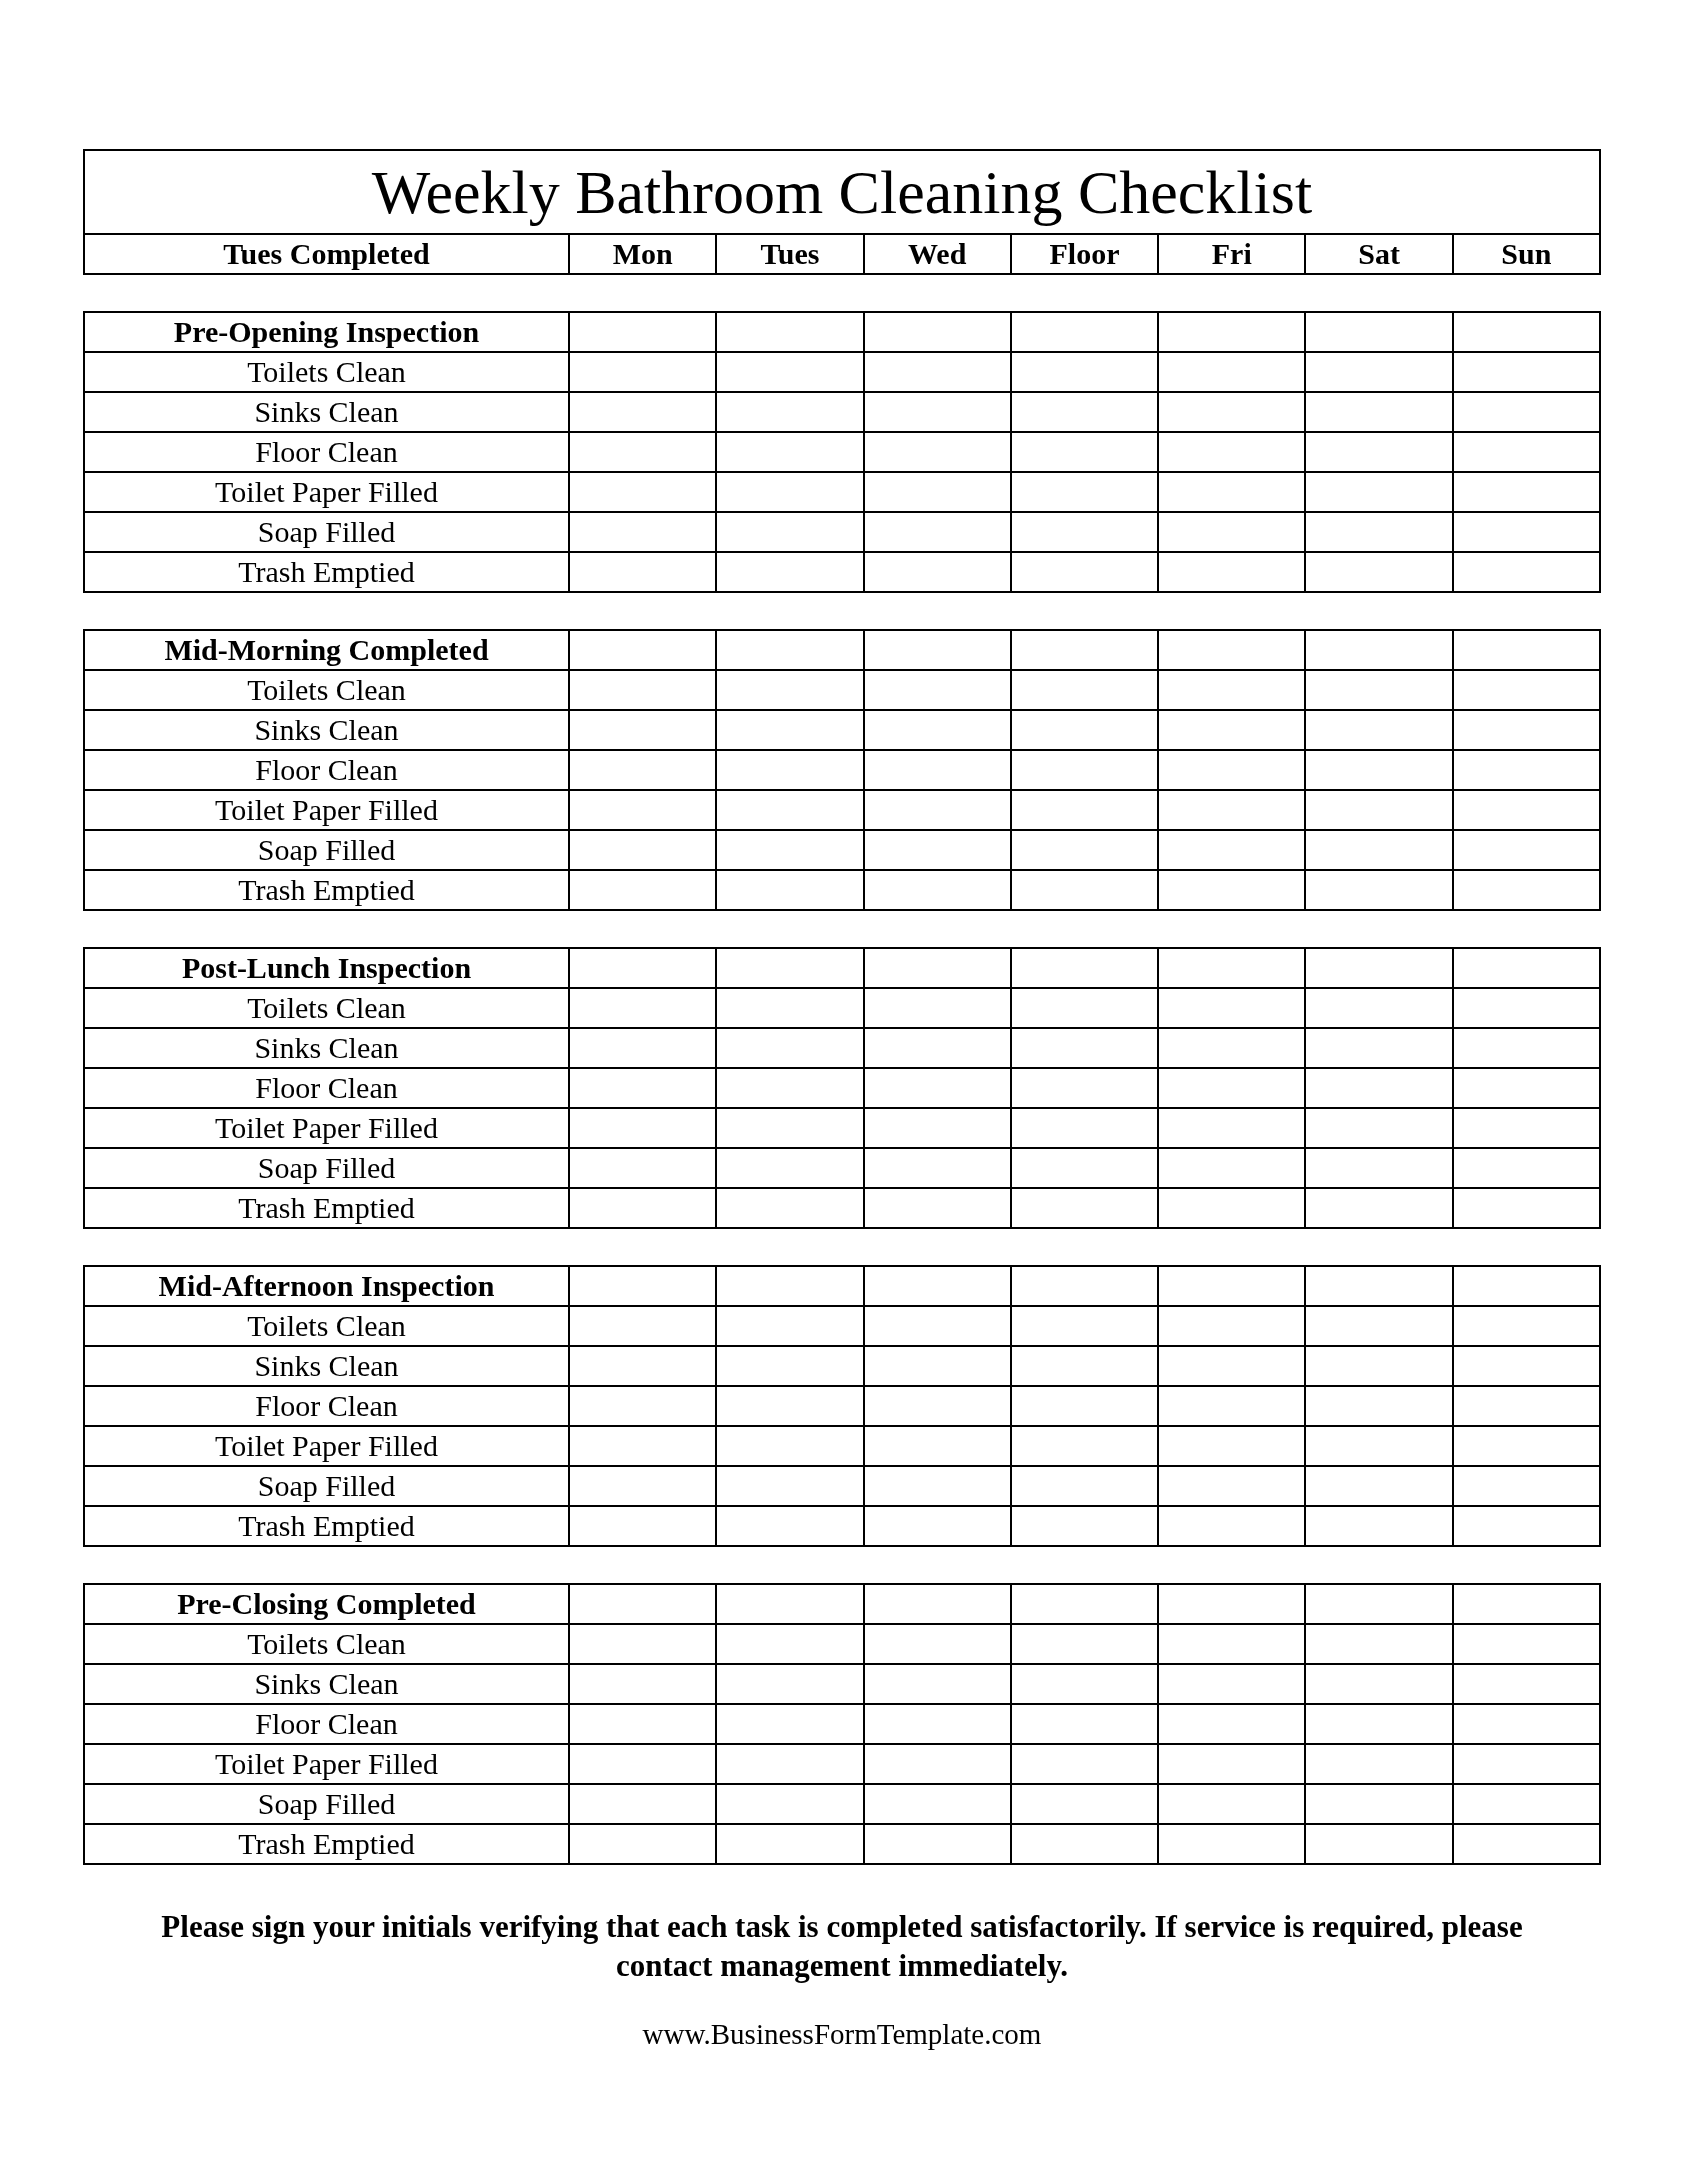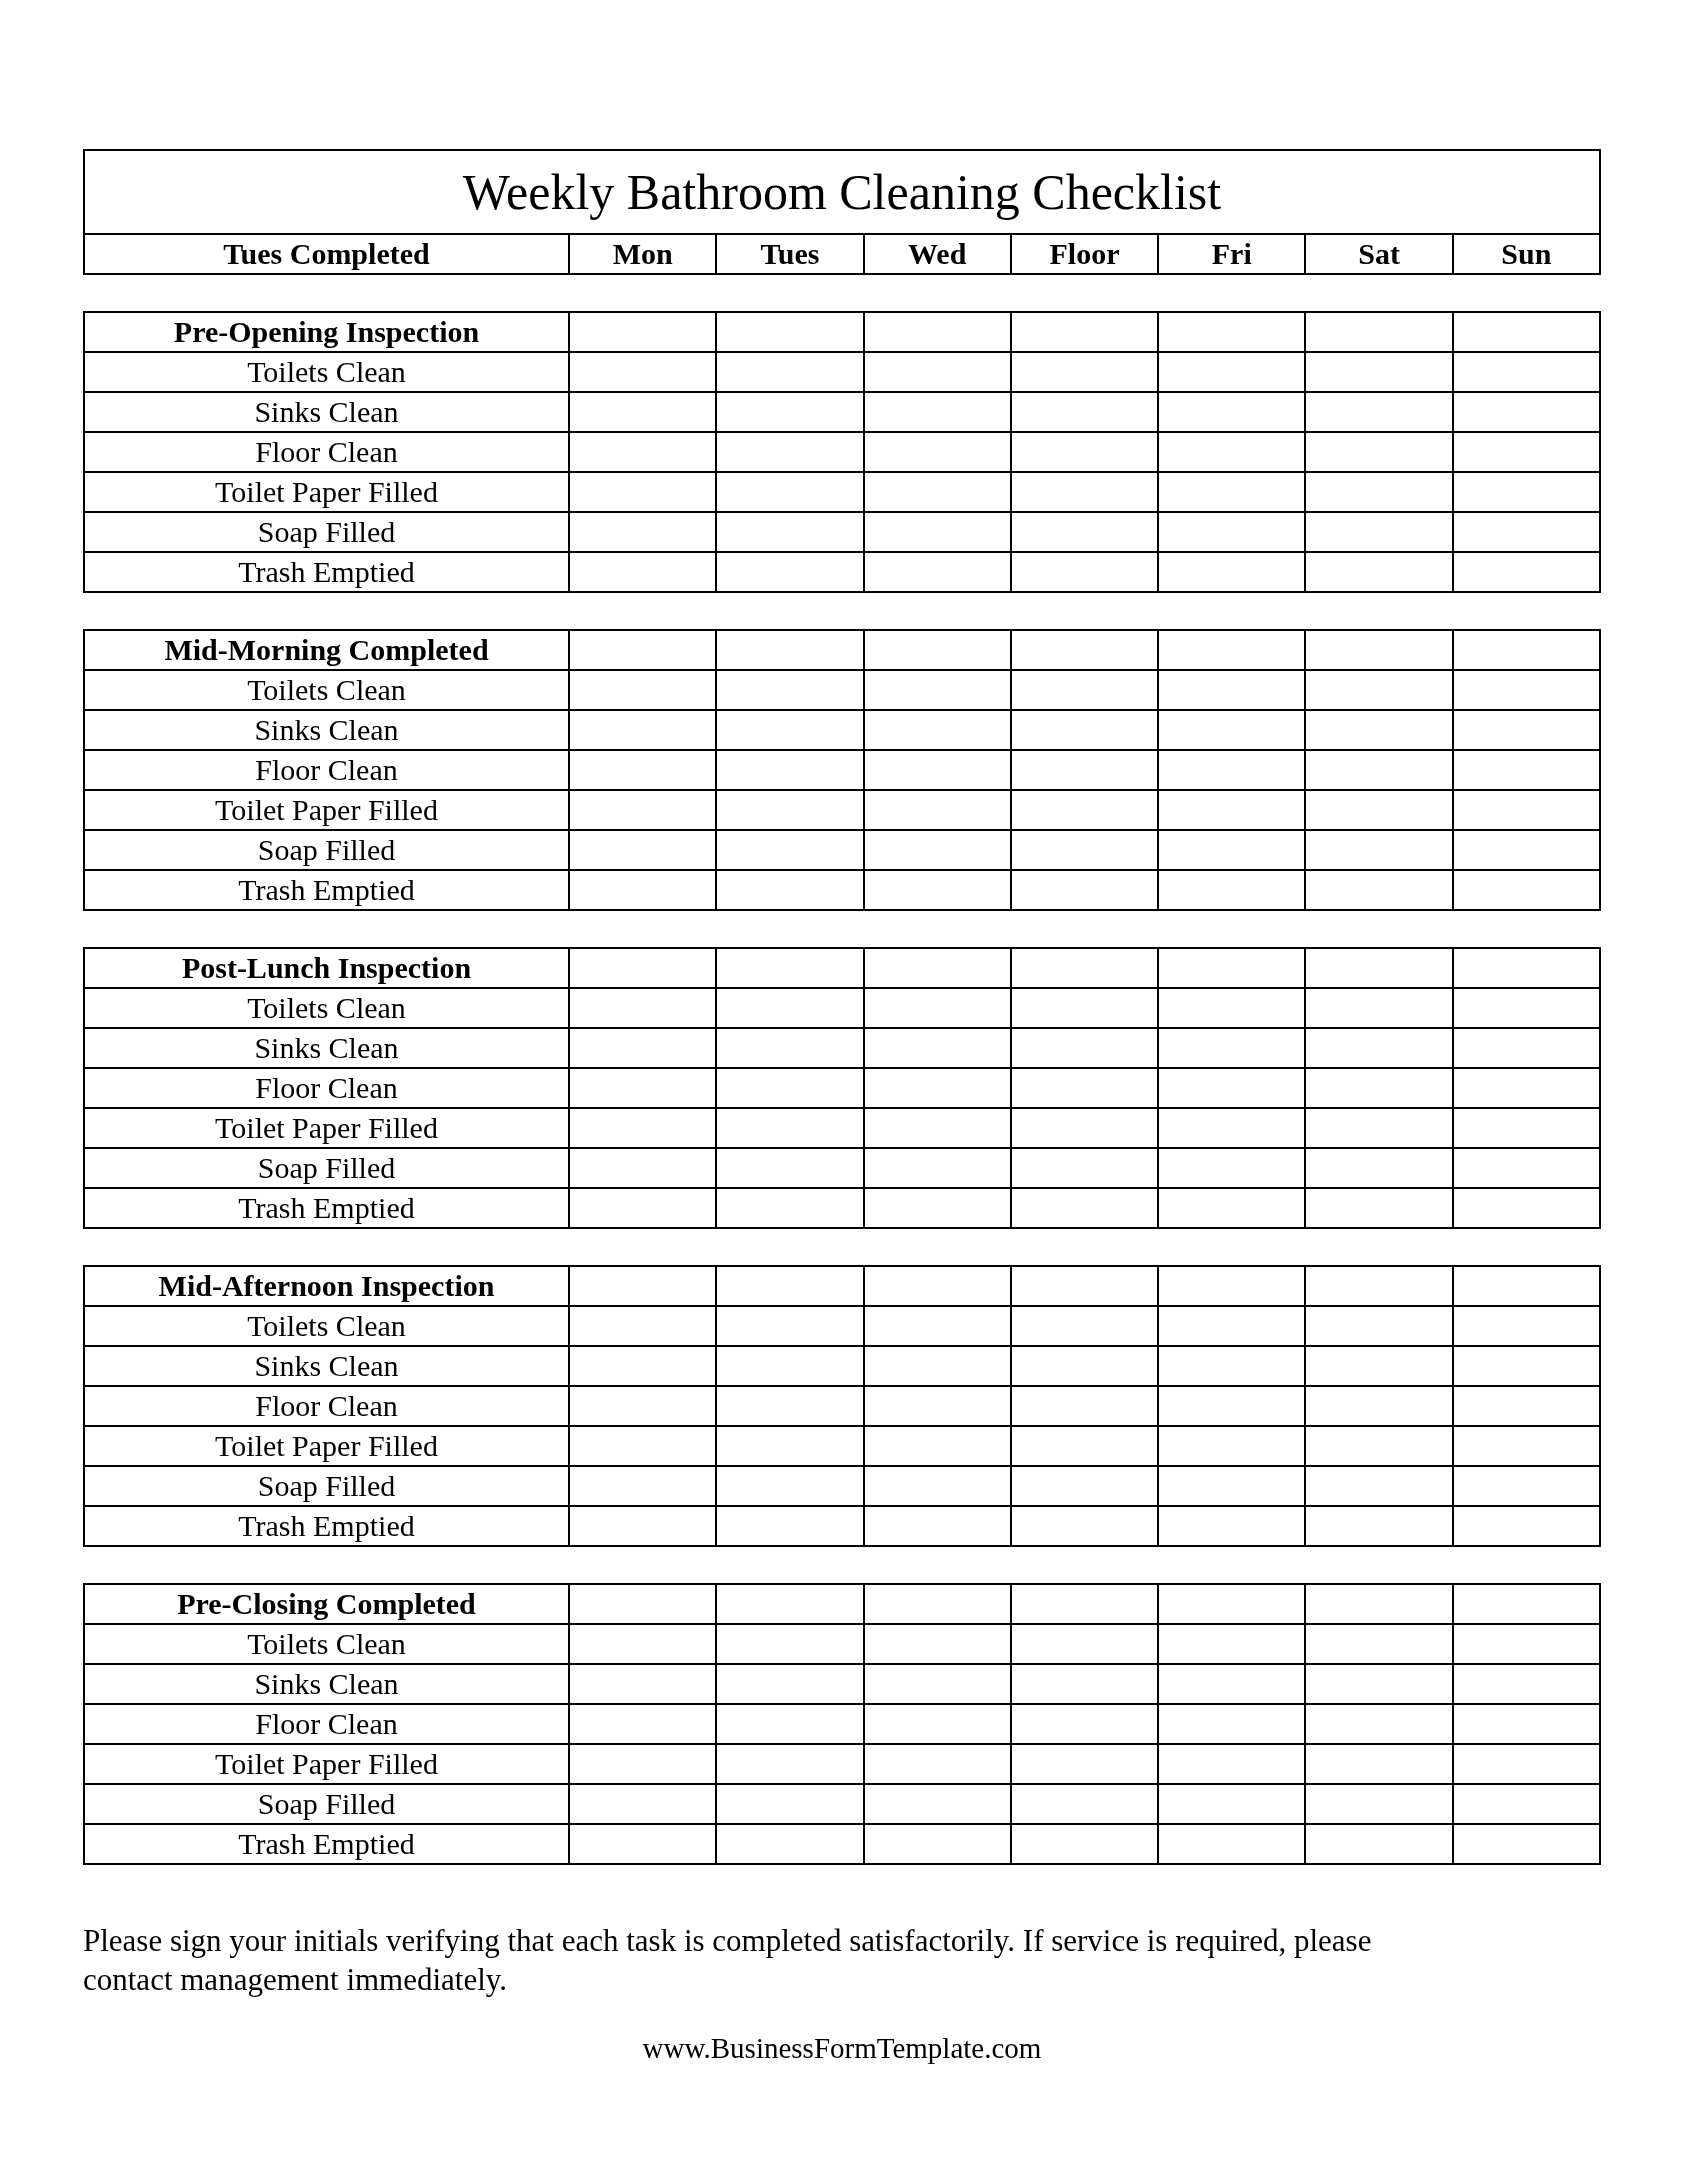--- a/index.html
+++ b/index.html
@@ -38,45 +38,45 @@
     text-align: center;
     vertical-align: middle;
     overflow: hidden;
     white-space: nowrap;
   }
   col.task-col { width: 485px; }
 
   
   .title-cell {
     height: 82px;
-    font-size: 50px;
+    font-size: 62px;
     font-weight: 400;
     line-height: 82px;
   }
   .header-table th {
     height: 38px;
     font-size: 30px;
     font-weight: bold;
   }
 
   
   .section-table { margin-top: 36px; padding-left: 39px; }
   .section-table td {
     height: 38px;
     font-size: 30px;
     font-weight: 400;
   }
   .section-table td.section-title { font-weight: bold; }
 
   
   .note {
-    margin-top: 56px;
-    text-align: left;
+    margin-top: 42px;
+    text-align: center;
     font-size: 31px;
-    font-weight: normal;
+    font-weight: bold;
     line-height: 39px;
   }
   .website {
     margin-top: 33px;
     text-align: center;
     font-size: 29px;
     font-weight: 400;
   }
 </style>
 </head>

